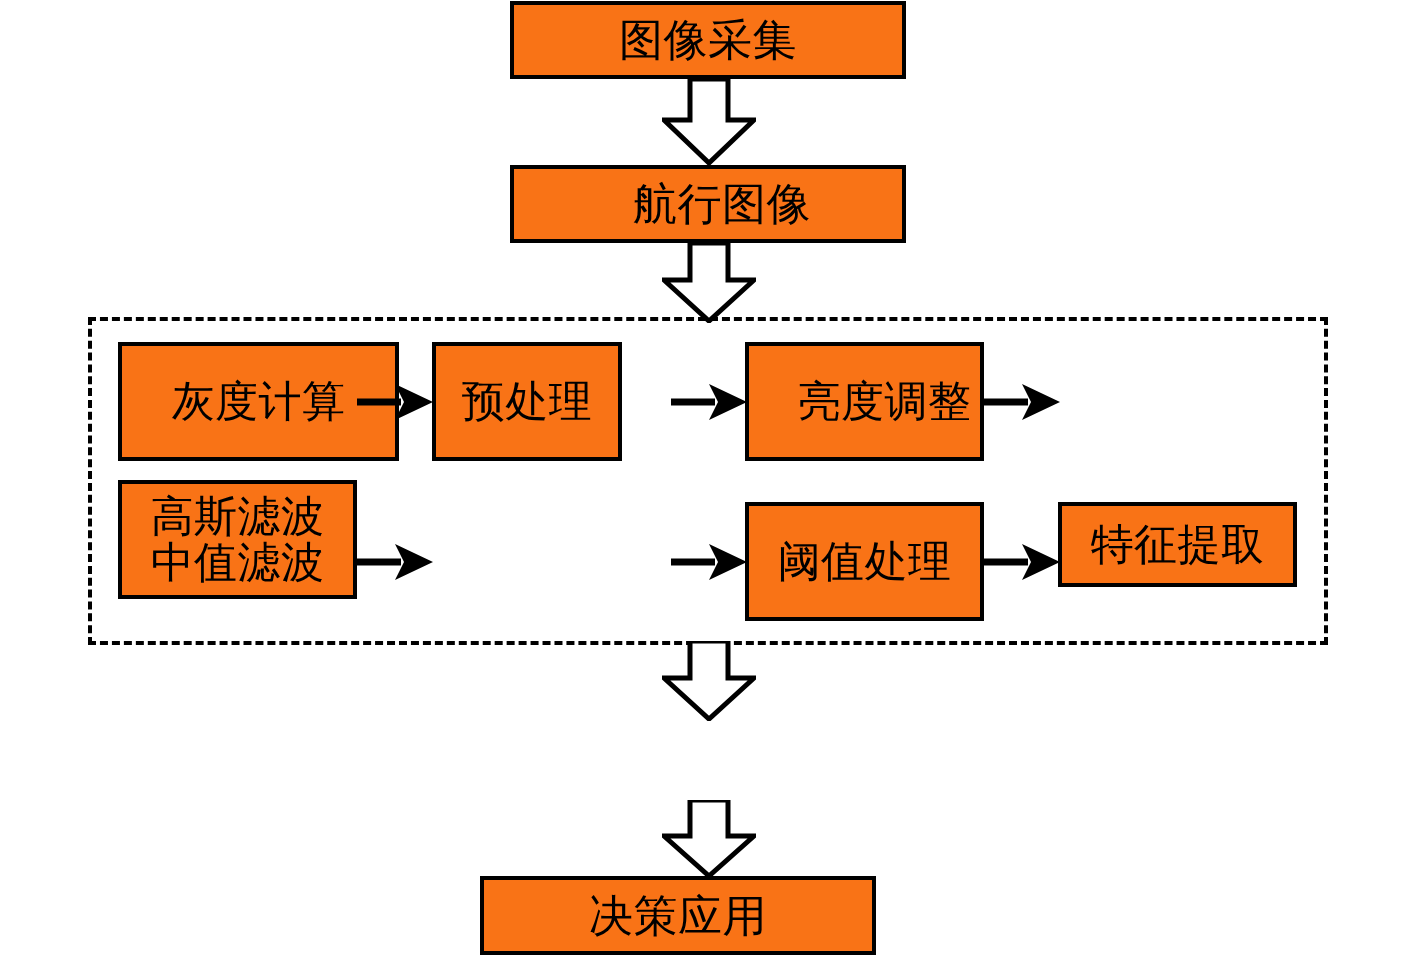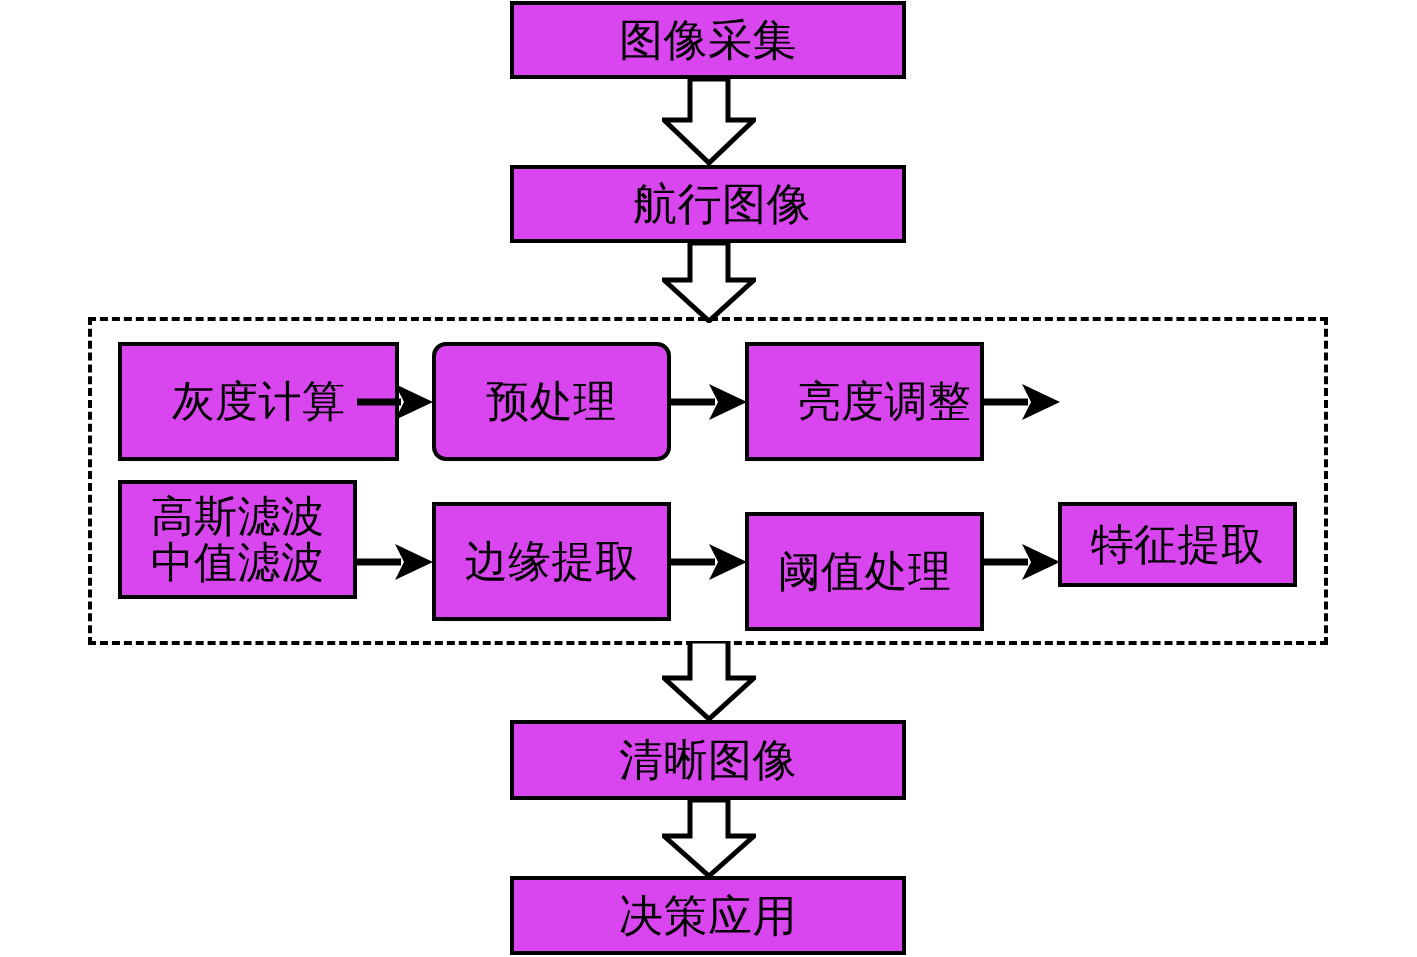--- a/index.html
+++ b/index.html
@@ -15,21 +15,21 @@
     background: #ffffff;
     font-family: "DejaVu Serif", "Liberation Serif", serif;
     overflow: hidden;
   }
 
   
   .box {
     position: absolute;
     box-sizing: border-box;
     border: 4px solid #000000;
-    background: #d946ef;
+    background: #f97316;
     display: flex;
     align-items: center;
     justify-content: center;
     text-align: center;
     color: #000000;
     line-height: 1.0;
   }
   .box .label {
     display: block;
     white-space: pre-line;
@@ -100,21 +100,21 @@
     <span class="label">灰度计算</span>
   </div>
 
   <div class="h-arrow" style="left:357px; top:382px; width:76px; height:40px;">
     <svg width="76" height="40" viewBox="0 0 76 40">
       <line x1="0" y1="20" x2="44" y2="20" stroke="#000000" stroke-width="7"></line>
       <polygon points="76,20 38,2 47,20 38,38" fill="#000000"></polygon>
     </svg>
   </div>
 
-  <div class="box step" style="left:432px; top:342px; width:239px; height:119px;border-radius:14px;">
+  <div class="box step" style="left:432px; top:342px; width:190px; height:119px;">
     <span class="label">预处理</span>
   </div>
 
   <div class="h-arrow" style="left:671px; top:382px; width:76px; height:40px;">
     <svg width="76" height="40" viewBox="0 0 76 40">
       <line x1="0" y1="20" x2="44" y2="20" stroke="#000000" stroke-width="7"></line>
       <polygon points="76,20 38,2 47,20 38,38" fill="#000000"></polygon>
     </svg>
   </div>
 
@@ -135,59 +135,53 @@
 中值滤波</span>
   </div>
 
   <div class="h-arrow" style="left:357px; top:542px; width:76px; height:40px;">
     <svg width="76" height="40" viewBox="0 0 76 40">
       <line x1="0" y1="20" x2="44" y2="20" stroke="#000000" stroke-width="7"></line>
       <polygon points="76,20 38,2 47,20 38,38" fill="#000000"></polygon>
     </svg>
   </div>
 
-  <div class="box step" style="left:432px; top:502px; width:239px; height:119px;">
-    <span class="label">边缘提取</span>
-  </div>
 
   <div class="h-arrow" style="left:671px; top:542px; width:76px; height:40px;">
     <svg width="76" height="40" viewBox="0 0 76 40">
       <line x1="0" y1="20" x2="44" y2="20" stroke="#000000" stroke-width="7"></line>
       <polygon points="76,20 38,2 47,20 38,38" fill="#000000"></polygon>
     </svg>
   </div>
 
-  <div class="box step" style="left:745px; top:502px; width:239px; height:119px;margin-top:10px;">
+  <div class="box step" style="left:745px; top:502px; width:239px; height:119px;">
     <span class="label">阈值处理</span>
   </div>
 
   <div class="h-arrow" style="left:984px; top:542px; width:76px; height:40px;">
     <svg width="76" height="40" viewBox="0 0 76 40">
       <line x1="0" y1="20" x2="44" y2="20" stroke="#000000" stroke-width="7"></line>
       <polygon points="76,20 38,2 47,20 38,38" fill="#000000"></polygon>
     </svg>
   </div>
 
   <div class="box step" style="left:1058px; top:502px; width:239px; height:85px;">
     <span class="label">特征提取</span>
   </div>
 
   <div class="block-arrow" style="left:662px; top:641px; width:94px; height:80px;">
     <svg width="94" height="80" viewBox="0 0 94 80">
       <polygon points="28,0 66,0 66,37 92,37 47,78 2,37 28,37" fill="#ffffff" stroke="#000000" stroke-width="5" stroke-linejoin="miter"></polygon>
     </svg>
   </div>
 
-  <div class="box stage" style="left:510px; top:720px; width:396px; height:80px;">
-    <span class="label">清晰图像</span>
-  </div>
 
   <div class="block-arrow" style="left:662px; top:800px; width:94px; height:78px;">
     <svg width="94" height="78" viewBox="0 0 94 78">
       <polygon points="28,0 66,0 66,36 92,36 47,76 2,36 28,36" fill="#ffffff" stroke="#000000" stroke-width="5" stroke-linejoin="miter"></polygon>
     </svg>
   </div>
 
-  <div class="box stage" style="left:510px; top:876px; width:396px; height:79px;">
+  <div class="box stage" style="left:480px; top:876px; width:396px; height:79px;">
     <span class="label">决策应用</span>
   </div>
 
 </div>
 
 </body></html>

